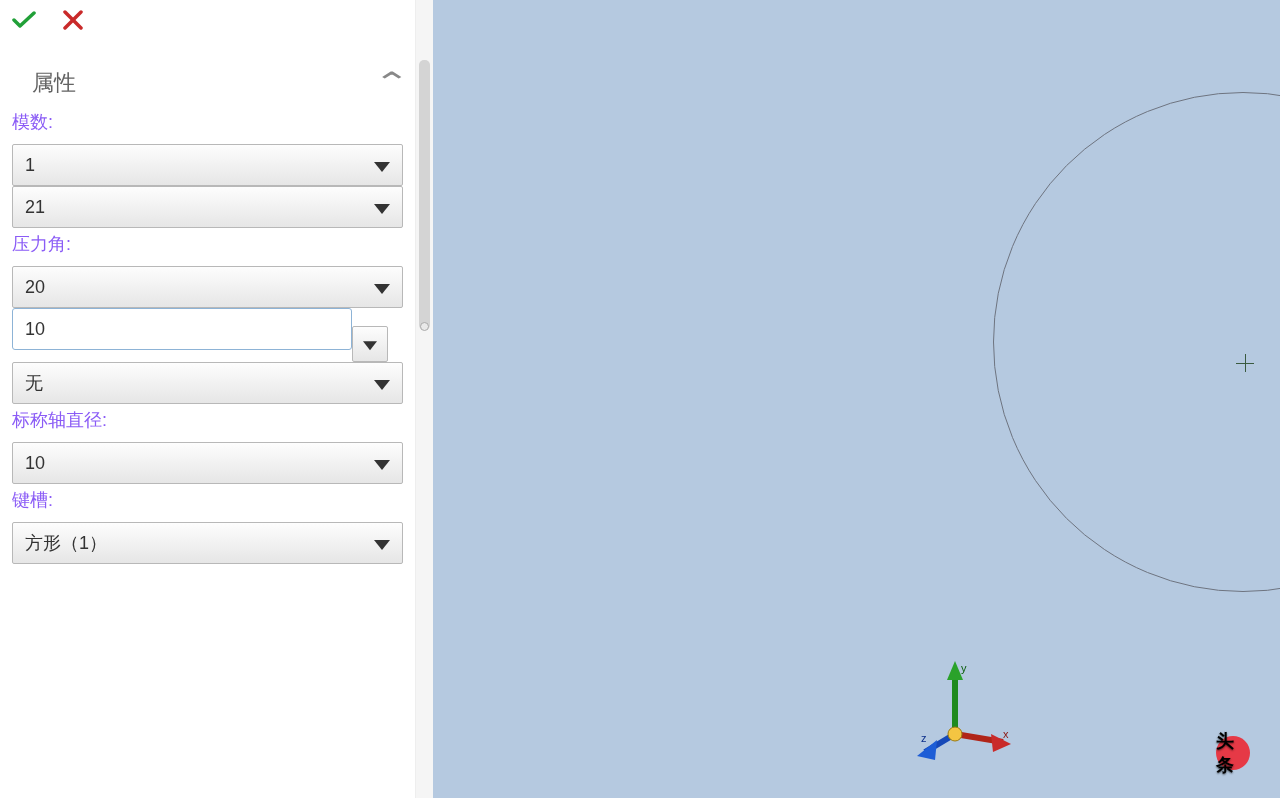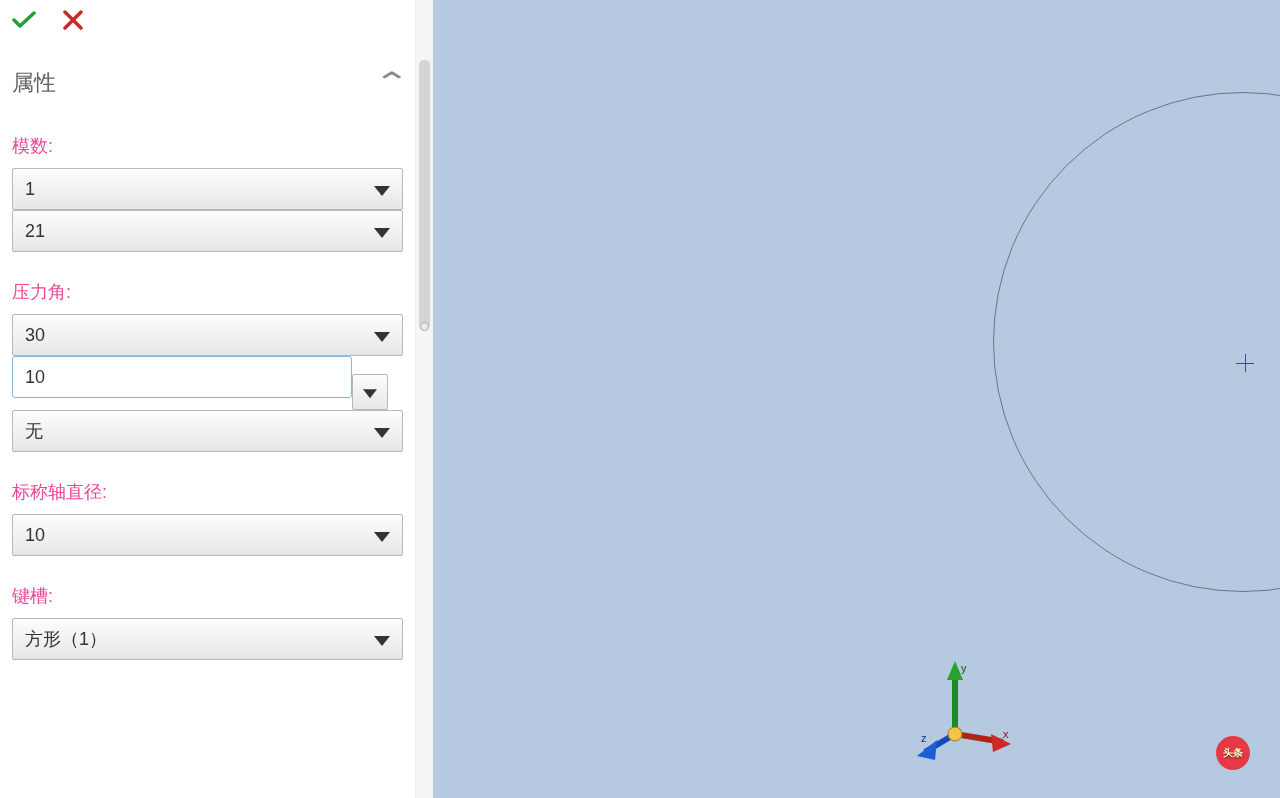--- a/index.html
+++ b/index.html
@@ -1,41 +1,41 @@
 <!DOCTYPE html>
 <html><head>
   <meta charset="utf-8">
   <style>
     * { margin: 0; padding: 0; box-sizing: border-box; }
     body { font-family: "Microsoft YaHei", Arial, sans-serif; width: 1280px; height: 798px; overflow: hidden; display: flex; background: #fff; }
     .sidebar { width: 415px; height: 100%; background: #fff; display: flex; flex-direction: column; position: relative; }
     .toolbar { display: flex; gap: 25px; padding: 8px 12px; }
     .icon-btn { width: 24px; height: 24px; display: flex; align-items: center; justify-content: center; cursor: pointer; }
     .panel { flex: 1; padding: 0 12px 10px 12px; overflow-y: auto; }
-    .section-header { display: flex; justify-content: space-between; align-items: center; font-size: 22px; color: #636363; padding: 28px 0 8px 0; }
+    .section-header { display: flex; justify-content: space-between; align-items: center; font-size: 22px; color: #636363; padding: 28px 0 8px 0; margin-left: 20px; }
     .chevron { font-size: 28px; color: #888; line-height: 1; transform: scaleX(1.6); }
-    .field-label { font-size: 18px; color: #ec4899; margin: 28px 0 10px 0; }
+    .field-label { font-size: 18px; color: #8b5cf6; margin: 4px 0 10px 0; }
     .combo { position: relative; width: 100%; height: 42px; border: 1px solid #b8b8b8; border-radius: 2px; background: linear-gradient(#fdfdfd, #e6e6e6); display: flex; align-items: center; padding: 0 12px; font-size: 18px; color: #333; }
     .combo::after { content: ""; position: absolute; right: 12px; top: 50%; margin-top: -3px; border-left: 8px solid transparent; border-right: 8px solid transparent; border-top: 10px solid #333; }
     .text-input-wrap { display: flex; align-items: flex-start; gap: 0; }
     .text-input { width: 340px; height: 42px; border: 1px solid #8db3d6; border-radius: 3px; background: #fff; padding: 0 12px; font-size: 18px; color: #333; }
     .spin-wrap { margin-top: 18px; width: 36px; height: 36px; border: 1px solid #b8b8b8; border-radius: 2px; background: linear-gradient(#fdfdfd, #e6e6e6); position: relative; }
     .spin-wrap::after { content: ""; position: absolute; left: 50%; top: 50%; transform: translate(-50%,-30%); border-left: 7px solid transparent; border-right: 7px solid transparent; border-top: 9px solid #333; }
     .vtrack { width: 18px; background: #f5f5f5; position: relative; border-left: 1px solid #eee; }
     .vthumb { position: absolute; top: 60px; left: 3px; width: 11px; height: 270px; background: #d4d4d4; border-radius: 5px; }
     .vthumb-dot { position: absolute; top: 322px; left: 4px; width: 9px; height: 9px; border-radius: 50%; border: 1px solid #aaa; background: #e9e9e9; }
     .viewport { flex: 1; background: #b5c9e0; position: relative; overflow: hidden; }
     .center-mark { position: absolute; left: 807px; top: 358px; width: 11px; height: 11px; }
     .center-mark::before, .center-mark::after { content: ""; position: absolute; background: #3a5a40; }
     .center-mark::before { left: 5px; top: -4px; width: 1px; height: 18px; }
     .center-mark::after { top: 5px; left: -4px; height: 1px; width: 18px; }
     .big-circle { position: absolute; width: 500px; height: 500px; border: 1px solid #6e7480; border-radius: 50%; left: 560px; top: 92px; background: transparent; }
     .triad { position: absolute; left: 480px; bottom: 32px; }
     .watermark { position: absolute; right: 30px; bottom: 28px; display: flex; align-items: center; gap: 10px; color: #fff; font-size: 26px; font-style: italic; text-shadow: 0 1px 2px rgba(0,0,0,.6); }
-    .wm-badge { width: 34px; height: 34px; border-radius: 50%; background: #e63946; display: flex; align-items: center; justify-content: center; color: #fef9c3; font-size: 10px; font-style: normal; font-weight: bold; }
+    .wm-badge { width: 34px; height: 34px; border-radius: 50%; background: #e63946; display: flex; align-items: center; justify-content: center; color: #000000; font-size: 18px; font-style: normal; font-weight: bold; }
   </style>
 </head>
 <body>
 
 <div class="sidebar">
   <div class="toolbar">
     <div class="icon-btn">
       <svg width="24" height="18" viewBox="0 0 24 18">
           <polyline points="2,9 8,15 22,2" stroke="#21a038" stroke-width="3.5" fill="none" stroke-linecap="round" stroke-linejoin="round"></polyline>
         </svg>
@@ -58,21 +58,21 @@
     <div class="combo">
         <span>1</span>
       </div>
 
     <div class="combo">
         <span>21</span>
       </div>
 
     <div class="field-label">压力角:</div>
     <div class="combo">
-        <span>30</span>
+        <span>20</span>
       </div>
 
     <div class="text-input-wrap">
       <input class="text-input" type="text" value="10" style="">
       <div class="spin-wrap"></div>
     </div>
 
     <div class="combo">
         <span>无</span>
       </div>

